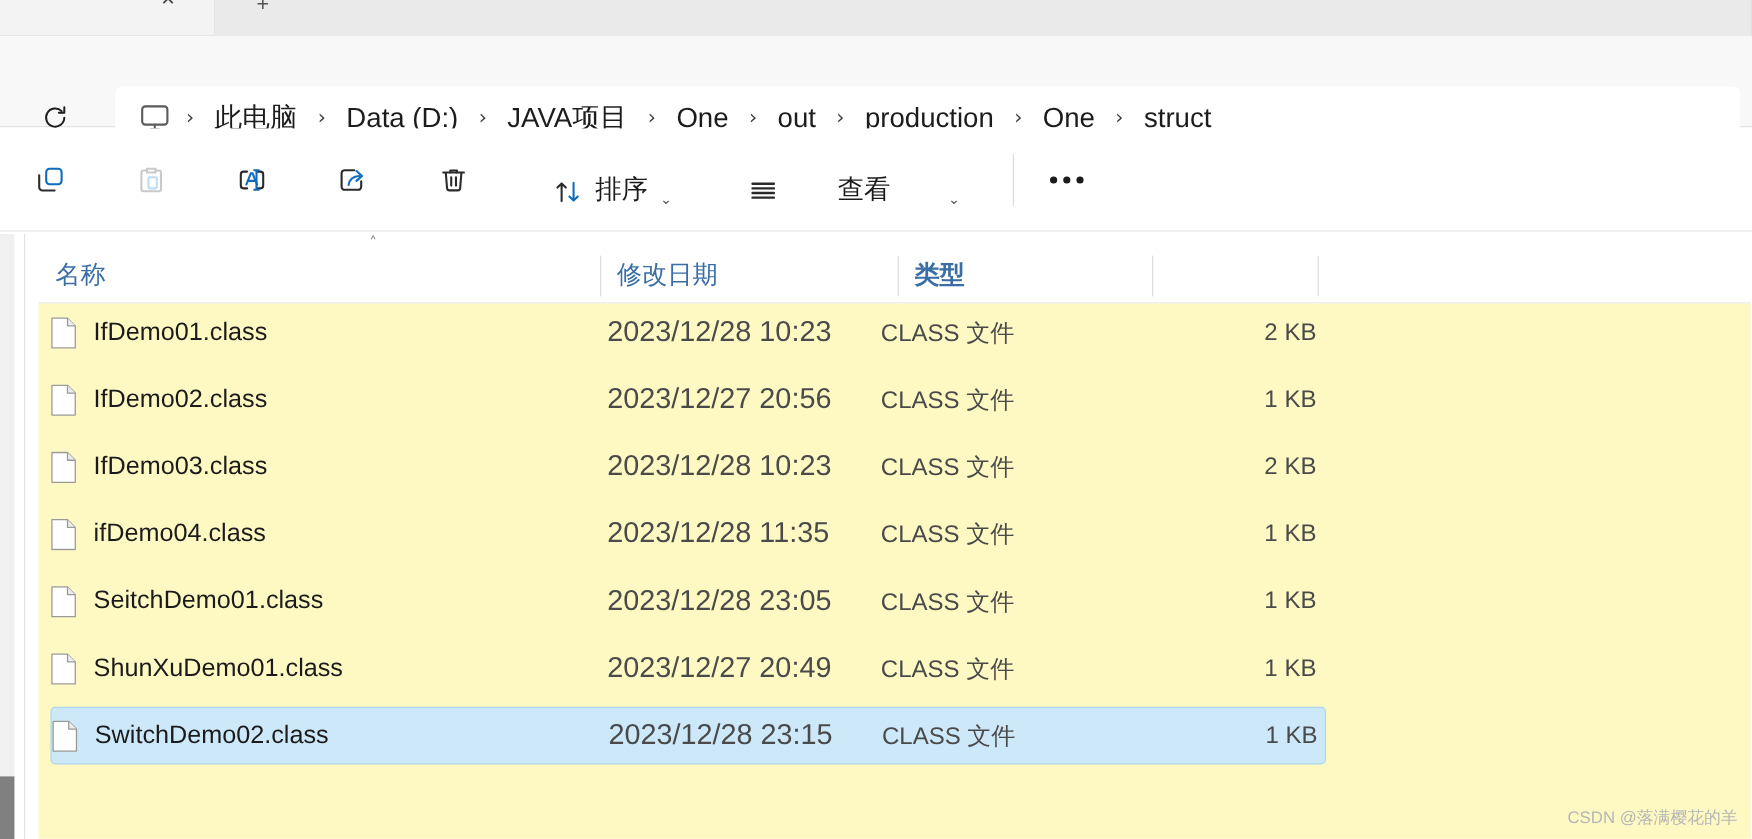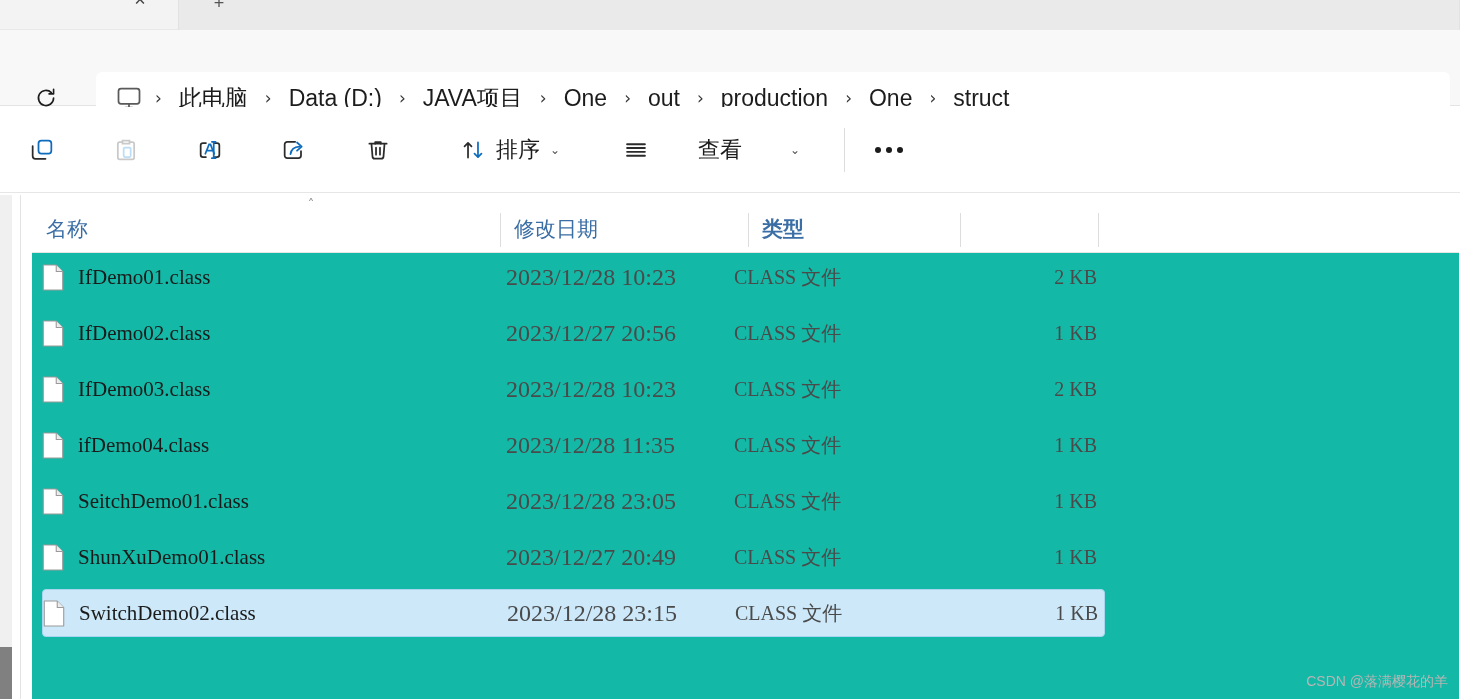--- a/index.html
+++ b/index.html
@@ -112,21 +112,21 @@
   .tb-icon {
     width: 44px; height: 44px;
     display: flex;
     align-items: center;
     justify-content: center;
     border-radius: 5px;
     flex: none;
   }
   .tb-text-btn {
     display: flex;
-    align-items: center;
+    align-items: flex-end;
     gap: 10px;
     height: 46px;
     padding: 0 12px;
     border-radius: 5px;
     flex: none;
   }
   .tb-label {
     font-size: 22px;
     color: #1b1b1b;
   }
@@ -188,22 +188,21 @@
     line-height: 12px;
     text-align: center;
     font-family: "DejaVu Sans", sans-serif;
   }
 
   
   .filelist {
     position: absolute;
     left: 32px; top: 253px;
     width: 1427px; height: 446px;
-    background: #14b8a6;
-    font-family: Liberation Serif, serif;
+    background: #fef9c3;
   }
   .row {
     position: absolute;
     left: 10px;
     width: 1063px; height: 48px;
     border-radius: 4px;
     display: flex;
     align-items: center;
   }
   .row.selected {

